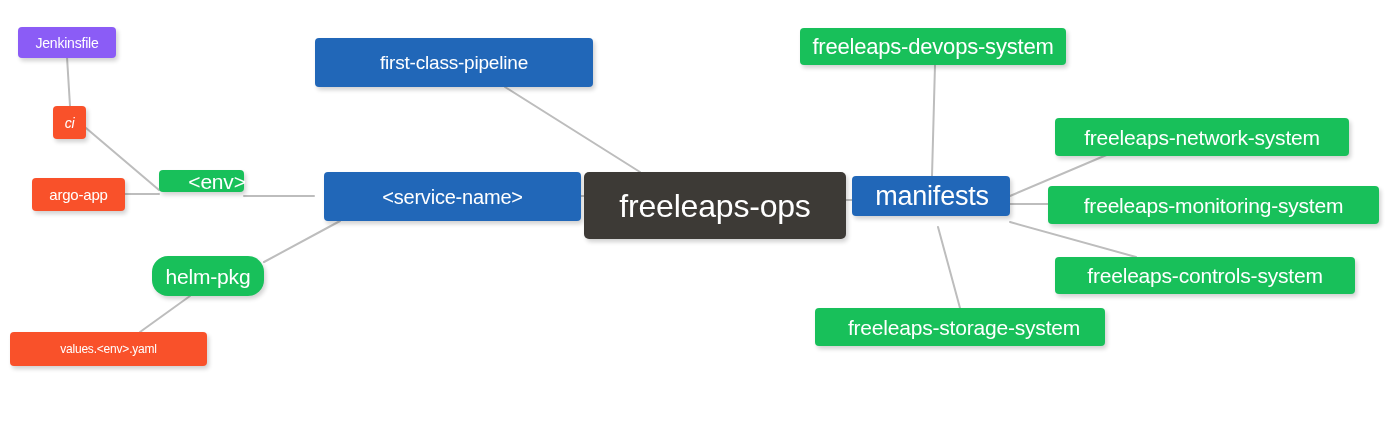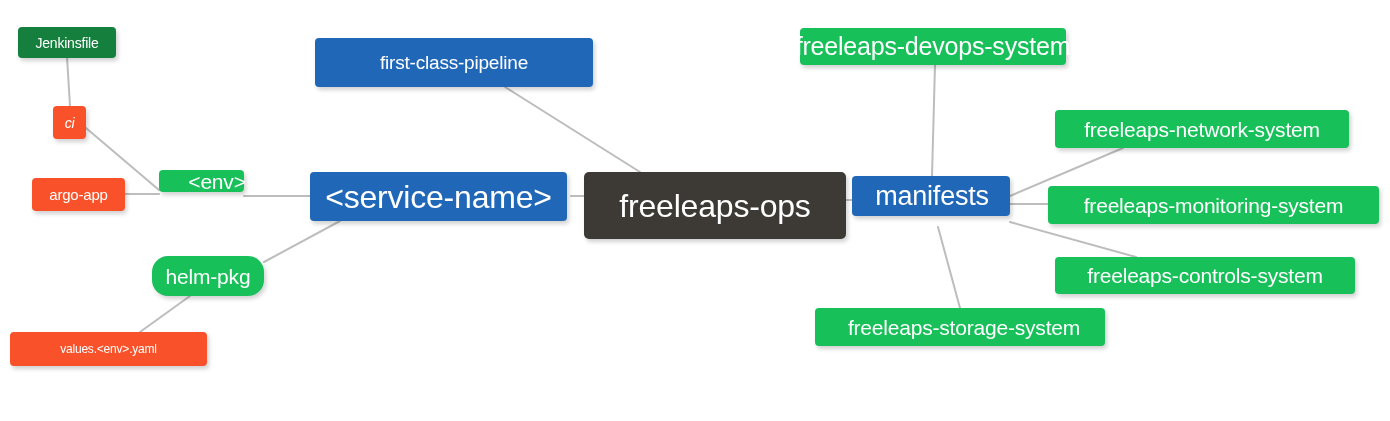--- a/index.html
+++ b/index.html
@@ -60,54 +60,54 @@
       <polyline points="505,87 640,172" fill="none" stroke="#bdbdbd" stroke-width="2" stroke-linecap="round"></polyline>
       <polyline points="571,196 584,196" fill="none" stroke="#bdbdbd" stroke-width="2" stroke-linecap="round"></polyline>
       <polyline points="846,200 852,200" fill="none" stroke="#bdbdbd" stroke-width="2" stroke-linecap="round"></polyline>
       <polyline points="932,176 935,65" fill="none" stroke="#bdbdbd" stroke-width="2" stroke-linecap="round"></polyline>
       <polyline points="1010,196 1123,148" fill="none" stroke="#bdbdbd" stroke-width="2" stroke-linecap="round"></polyline>
       <polyline points="1010,204 1048,204" fill="none" stroke="#bdbdbd" stroke-width="2" stroke-linecap="round"></polyline>
       <polyline points="1010,222 1136,257" fill="none" stroke="#bdbdbd" stroke-width="2" stroke-linecap="round"></polyline>
       <polyline points="938,227 960,308" fill="none" stroke="#bdbdbd" stroke-width="2" stroke-linecap="round"></polyline>
     </svg>
   <div id="node-layer">
-      <div class="node" style="left: 18px; top: 27px; width: 98px; height: 31px; background: #15803d; font-size: 14px;">
+      <div class="node" style="left: 18px; top: 27px; width: 98px; height: 31px; background: #8b5cf6; font-size: 14px;">
         <span>Jenkinsfile</span>
       </div>
       <div class="node" style="left: 53px; top: 106px; width: 33px; height: 33px; background: rgb(249, 81, 42); font-size: 14px; font-style: italic;">
         <span>ci</span>
       </div>
       <div class="node" style="left: 32px; top: 178px; width: 93px; height: 33px; background: rgb(249, 81, 42); font-size: 15px;">
         <span>argo-app</span>
       </div>
       <div class="node" style="left: 159px; top: 170px; width: 85px; height: 22px; background: rgb(24, 192, 90); font-size: 21px; padding-left: 41px;">
         <span>&lt;env&gt;</span>
       </div>
       <div class="node" style="left: 152px; top: 256px; width: 112px; height: 40px; background: rgb(24, 192, 90); font-size: 21px; border-radius: 16px;">
         <span>helm-pkg</span>
       </div>
       <div class="node" style="left: 10px; top: 332px; width: 197px; height: 34px; background: rgb(249, 81, 42); font-size: 12px;">
         <span>values.&lt;env&gt;.yaml</span>
       </div>
       <div class="node" style="left: 315px; top: 38px; width: 278px; height: 49px; background: rgb(33, 103, 184); font-size: 19px;">
         <span>first-class-pipeline</span>
       </div>
-      <div class="node" style="left: 310px; top: 172px; width: 257px; height: 49px; background: rgb(33, 103, 184); font-size: 32px;">
+      <div class="node" style="left: 324px; top: 172px; width: 257px; height: 49px; background: rgb(33, 103, 184); font-size: 20px;">
         <span>&lt;service-name&gt;</span>
       </div>
       <div class="node root" style="left: 584px; top: 172px; width: 262px; height: 67px; background: rgb(61, 58, 54); font-size: 32px;">
         <span>freeleaps-ops</span>
       </div>
       <div class="node" style="left: 852px; top: 176px; width: 158px; height: 40px; background: rgb(33, 103, 184); font-size: 27px; padding-left: 12px;">
         <span>manifests</span>
       </div>
-      <div class="node" style="left: 800px; top: 28px; width: 266px; height: 37px; background: rgb(24, 192, 90); font-size: 25px;">
+      <div class="node" style="left: 800px; top: 28px; width: 266px; height: 37px; background: rgb(24, 192, 90); font-size: 22px;">
         <span>freeleaps-devops-system</span>
       </div>
-      <div class="node" style="left: 1055px; top: 110px; width: 294px; height: 38px; background: rgb(24, 192, 90); font-size: 21px;">
+      <div class="node" style="left: 1055px; top: 118px; width: 294px; height: 38px; background: rgb(24, 192, 90); font-size: 21px;">
         <span>freeleaps-network-system</span>
       </div>
       <div class="node" style="left: 1048px; top: 186px; width: 331px; height: 38px; background: rgb(24, 192, 90); font-size: 21px;">
         <span>freeleaps-monitoring-system</span>
       </div>
       <div class="node" style="left: 1055px; top: 257px; width: 300px; height: 37px; background: rgb(24, 192, 90); font-size: 21px;">
         <span>freeleaps-controls-system</span>
       </div>
       <div class="node" style="left: 815px; top: 308px; width: 290px; height: 38px; background: rgb(24, 192, 90); font-size: 21px; padding-left: 18px;">
         <span>freeleaps-storage-system</span>

